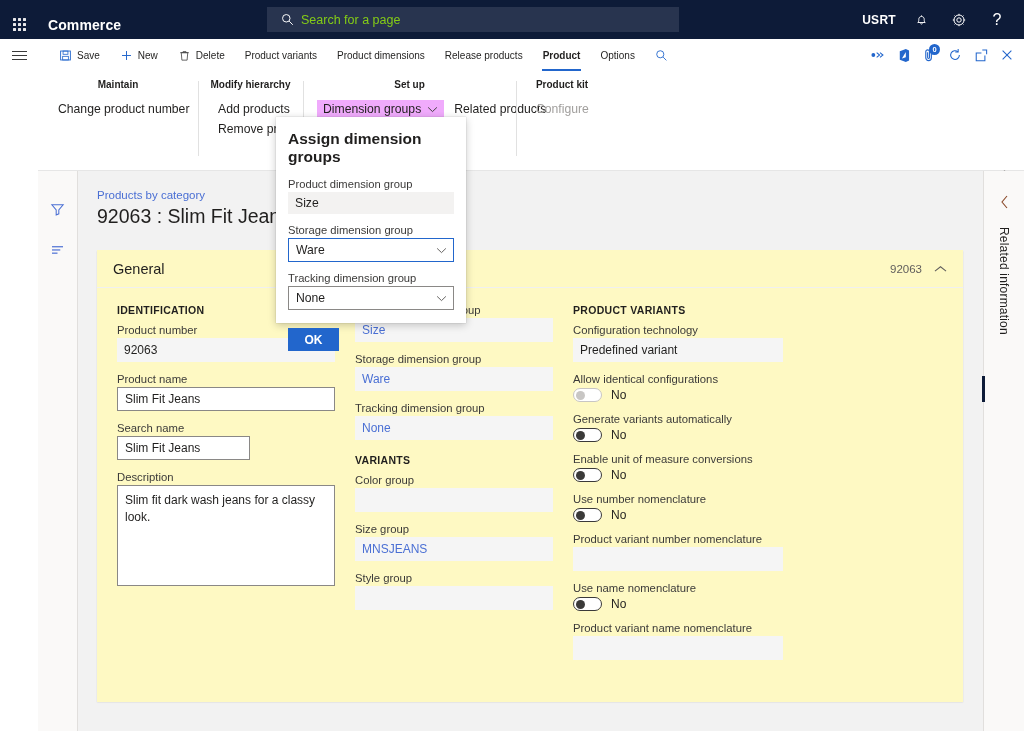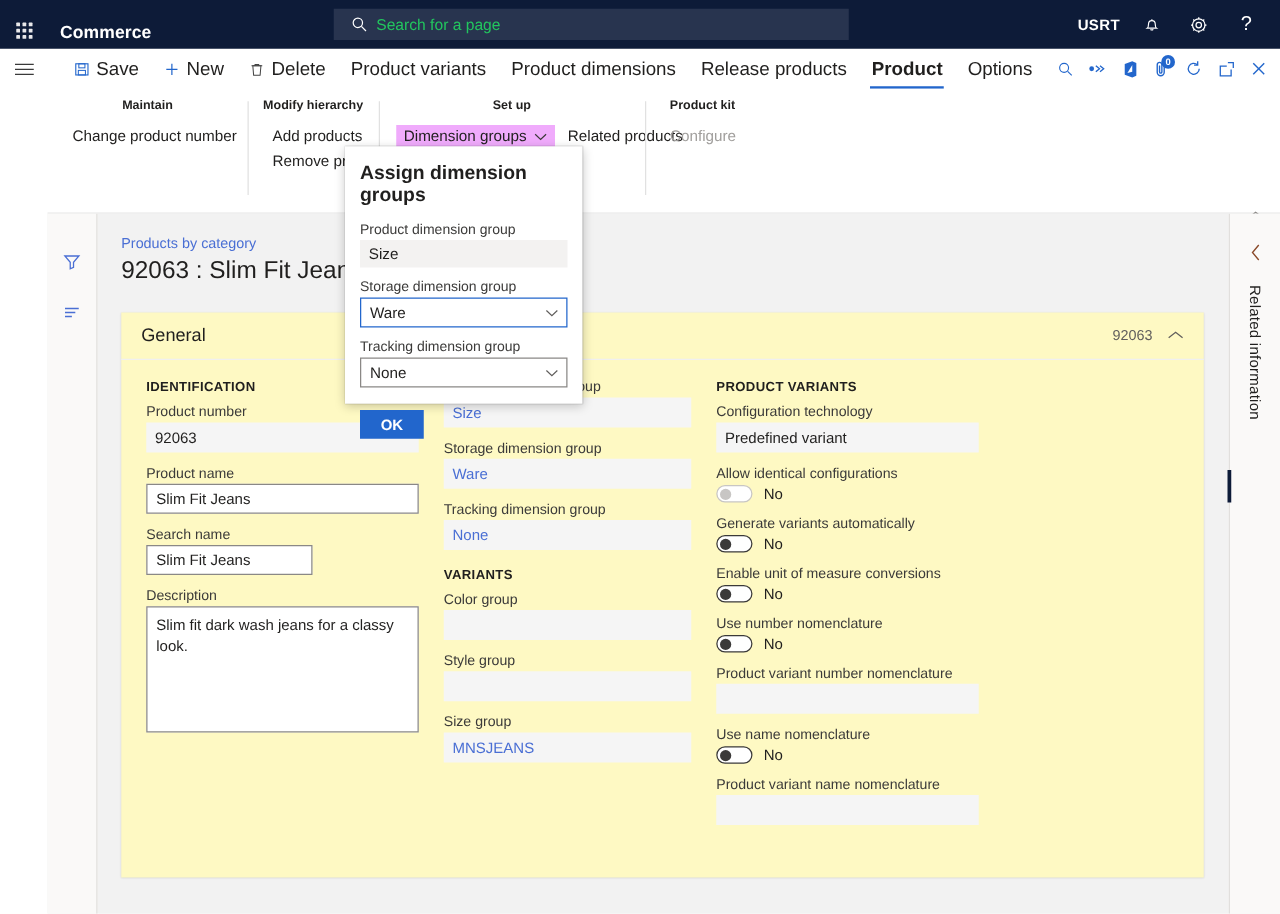--- a/index.html
+++ b/index.html
@@ -26,41 +26,41 @@
   .waffle-grid { display:grid; grid-template-columns:repeat(3,3px); grid-template-rows:repeat(3,3px); gap:2px; }
   .waffle-grid i { display:block; width:3px; height:3px; background:#e8e8ea; border-radius:0.5px; }
   .brand {
     color:#ffffff; font-size:14px; font-weight:bold; margin-left:9px; letter-spacing:.1px;
   }
   .searchbox {
     position:absolute; left:267px; top:7px; width:412px; height:25px;
     background:#28344f; display:flex; align-items:center; padding-left:14px; cursor:text;
   }
   .searchbox .mag { margin-right:7px; display:block; }
-  .searchbox span.ph { color:#22c55e; font-size:12.5px;text-align:center; }
+  .searchbox span.ph { color:#84cc16; font-size:12.5px;text-align:center; }
   .topright { position:absolute; right:8px; top:0; height:39px; display:flex; align-items:center; gap:0px; }
   .topright .tr-item {
     height:39px; min-width:38px; display:flex; align-items:center; justify-content:center;
     color:#fff; font-size:12px; cursor:pointer; padding:0 6px;
   }
   .tr-usrt { font-size:11.5px; font-weight:bold; letter-spacing:.3px; }
 
   
   .ribbon {
     position:absolute; left:0; top:39px; width:1024px; height:32px;
     background:#ffffff; border-bottom:0px; display:flex; align-items:center;
   }
   .ribbon-hamburger {
     width:38px; height:32px; display:flex; align-items:center; justify-content:center; cursor:pointer;
   }
   .ham-lines { width:15px; }
   .ham-lines i { display:block; height:1px; background:#3a3a3a; margin:3px 0; }
   .ribbon-items { display:flex; align-items:center; height:32px; padding-left:11px; }
   .rb {
-    font-size:15px; color:#201f1e; padding:0 10px; height:32px; display:flex;
+    font-size:10px; color:#201f1e; padding:0 10px; height:32px; display:flex;
     align-items:center; cursor:pointer; white-space:nowrap;
   }
   .rb .ic { margin-right:5px; display:flex; }
   .tab { position:relative; }
   .tab.active { font-weight:600; }
   .tab.active::after {
     content:""; position:absolute; left:9px; right:9px; bottom:0; height:2.5px; background:#2266cc;
   }
   .ribbon-right { position:absolute; right:4px; top:0; height:32px; display:flex; align-items:center; }
   .ri { width:26px; height:32px; display:flex; align-items:center; justify-content:center; cursor:pointer; position:relative; }
@@ -467,27 +467,27 @@
           </div>
 
           <div class="sec-title" style="margin-top:14px;">VARIANTS</div>
 
           <div class="fld">
             <div class="fld-label">Color group</div>
             <div class="fld-input empty"></div>
           </div>
 
           <div class="fld">
+            <div class="fld-label">Size group</div>
+            <div class="fld-input link">MNSJEANS</div>
+          </div>
+
+          <div class="fld">
             <div class="fld-label">Style group</div>
             <div class="fld-input empty"></div>
-          </div>
-
-          <div class="fld">
-            <div class="fld-label">Size group</div>
-            <div class="fld-input link">MNSJEANS</div>
           </div>
         </div>
 
         <div class="col col3">
           <div class="sec-title">PRODUCT VARIANTS</div>
 
           <div class="fld">
             <div class="fld-label">Configuration technology</div>
             <div class="fld-input readonly">Predefined variant</div>
           </div>

